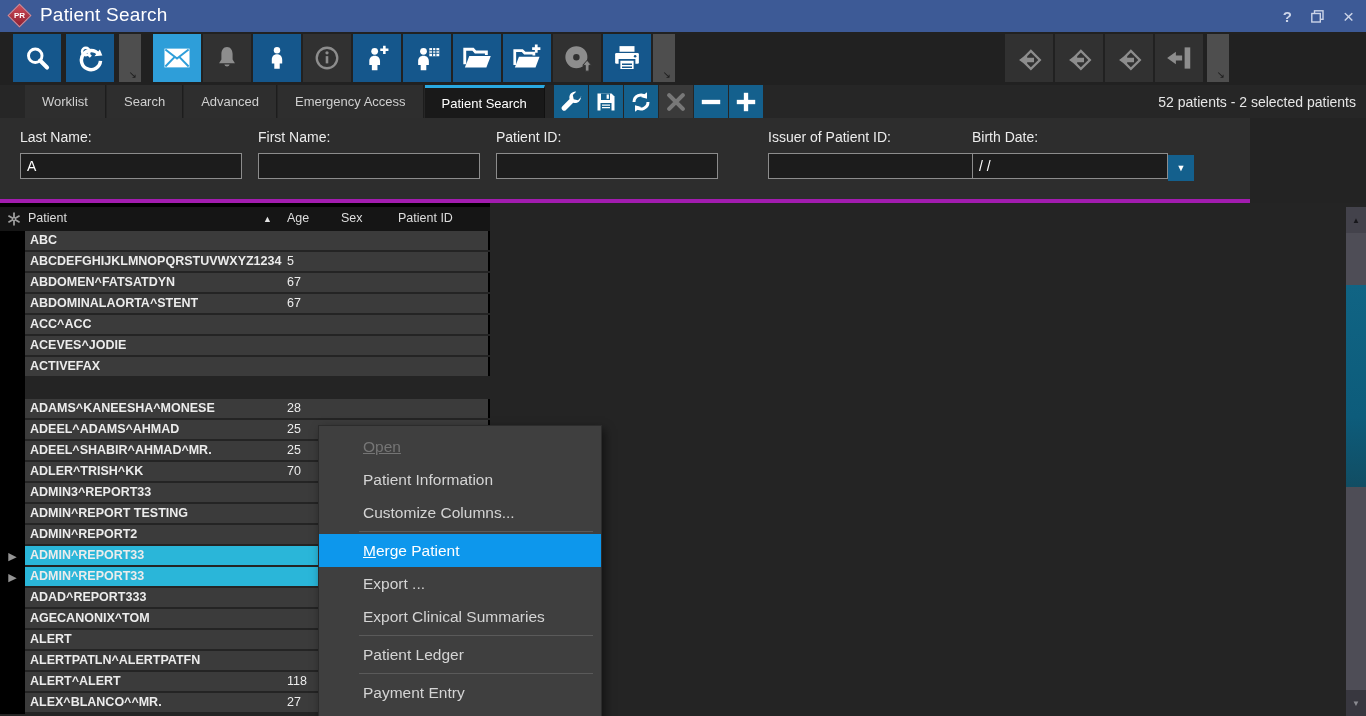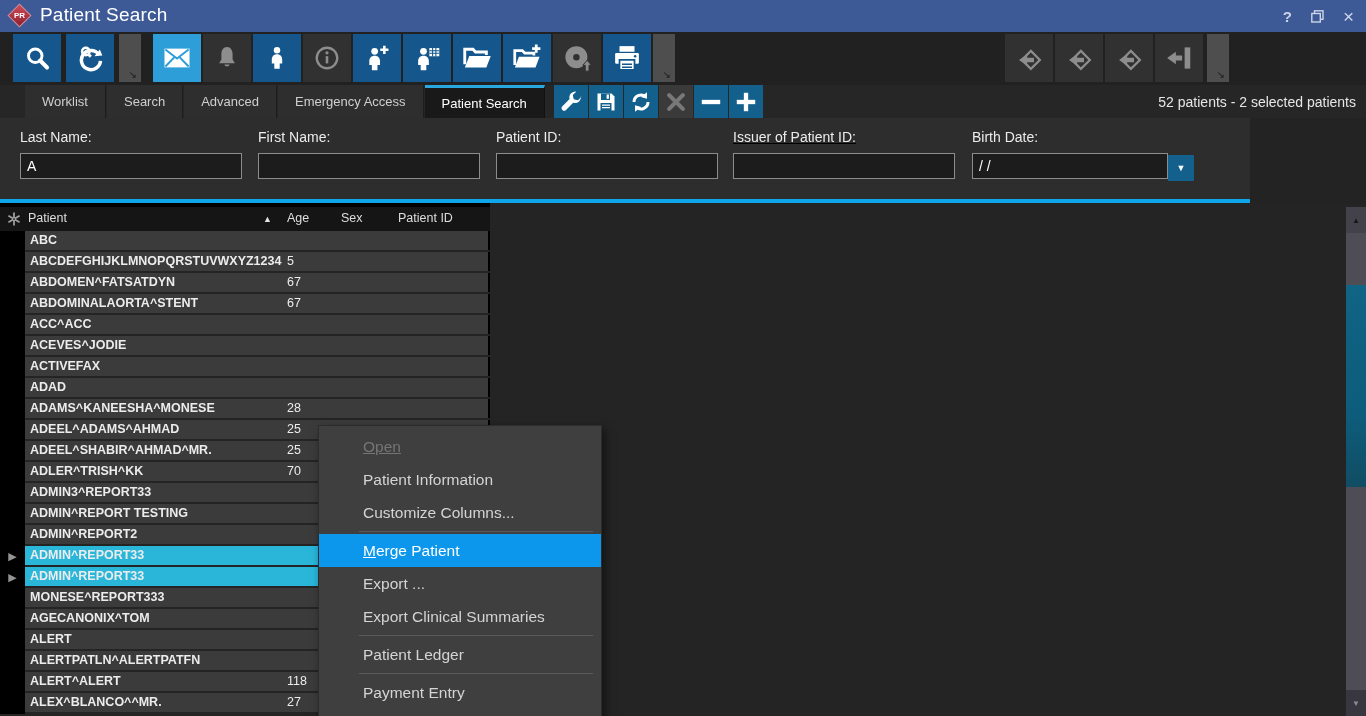--- a/index.html
+++ b/index.html
@@ -43,29 +43,29 @@
     background:#2e2e2e;border-right:1px solid #1d1d1d;margin-left:1px;}
   .tab.active{background:#191919;color:#fff;border-top:3px solid #2aa9e1;border-right:1px solid #111;}
   .tabbtns{display:flex;margin-left:8px;}
   .tbtn2{width:34px;height:33px;display:flex;align-items:center;justify-content:center;margin-left:1px;}
   .tbtn2.blue{background:#14608d;}
   .tbtn2.disabled{background:#3a3a3a;}
   .statusTxt{position:absolute;right:10px;top:0;height:33px;display:flex;align-items:center;
     font-size:14px;color:#e6e6e6;}
 
   
-  .searchpanel{position:absolute;left:0;top:118px;width:1250px;height:85px;background:#2d2d2d;border-bottom:4px solid #0ea5e9;}
+  .searchpanel{position:absolute;left:0;top:118px;width:1250px;height:85px;background:#2d2d2d;border-bottom:4px solid #a21caf;}
   .field{position:absolute;top:11px;}
   .field .flabel{font-size:14px;color:#ececec;display:block;margin-bottom:8px;}
   .field input{width:222px;height:26px;background:#1c1c1c;border:1px solid #8c8c8c;color:#fff;
     font-size:14px;padding:0 6px;font-family:"Liberation Sans",sans-serif;outline:none;}
   .field:nth-of-type(1){left:20px;}
   .field:nth-of-type(2){left:258px;}
   .field:nth-of-type(3){left:496px;}
-  .field:nth-of-type(4){left:733px;text-decoration:underline;}
+  .field:nth-of-type(4){left:768px;}
   .field:nth-of-type(5){left:972px;}
   .field.bd input{width:196px;}
   .bdbtn{position:absolute;left:196px;top:26px;width:26px;height:26px;background:#14608d;
     color:#fff;display:flex;align-items:center;justify-content:center;font-size:9px;}
 
   
   .content{position:absolute;left:0;top:203px;width:1366px;height:513px;background:#242424;}
   .thead{position:absolute;left:0;top:0;width:490px;height:28px;background:#151515;border-top:4px solid #000;padding-left:38px;}
   .hgear{position:absolute;left:7px;top:5px;}
   .thead .col{position:absolute;top:4px;font-size:12.5px;color:#dedede;white-space:nowrap;}
@@ -427,26 +427,20 @@
           <div class="gutter"></div>
           <div class="rbody">
             <span class="cell c-patient">ACTIVEFAX</span>
             <span class="cell c-age"></span>
             <span class="cell c-sex"></span>
             <span class="cell c-id"></span>
           </div>
         </div>
         <div class="row">
           <div class="gutter"></div>
-          <div class="rbody">
-            <span class="cell c-patient">ADAD</span>
-            <span class="cell c-age"></span>
-            <span class="cell c-sex"></span>
-            <span class="cell c-id"></span>
-          </div>
         </div>
         <div class="row">
           <div class="gutter"></div>
           <div class="rbody">
             <span class="cell c-patient">ADAMS^KANEESHA^MONESE</span>
             <span class="cell c-age">28</span>
             <span class="cell c-sex"></span>
             <span class="cell c-id"></span>
           </div>
         </div>
@@ -522,21 +516,21 @@
           <div class="rbody">
             <span class="cell c-patient">ADMIN^REPORT33</span>
             <span class="cell c-age"></span>
             <span class="cell c-sex"></span>
             <span class="cell c-id">RAM1497</span>
           </div>
         </div>
         <div class="row">
           <div class="gutter"></div>
           <div class="rbody">
-            <span class="cell c-patient">MONESE^REPORT333</span>
+            <span class="cell c-patient">ADAD^REPORT333</span>
             <span class="cell c-age"></span>
             <span class="cell c-sex"></span>
             <span class="cell c-id">RAM2201</span>
           </div>
         </div>
         <div class="row">
           <div class="gutter"></div>
           <div class="rbody">
             <span class="cell c-patient">AGECANONIX^TOM</span>
             <span class="cell c-age"></span>

